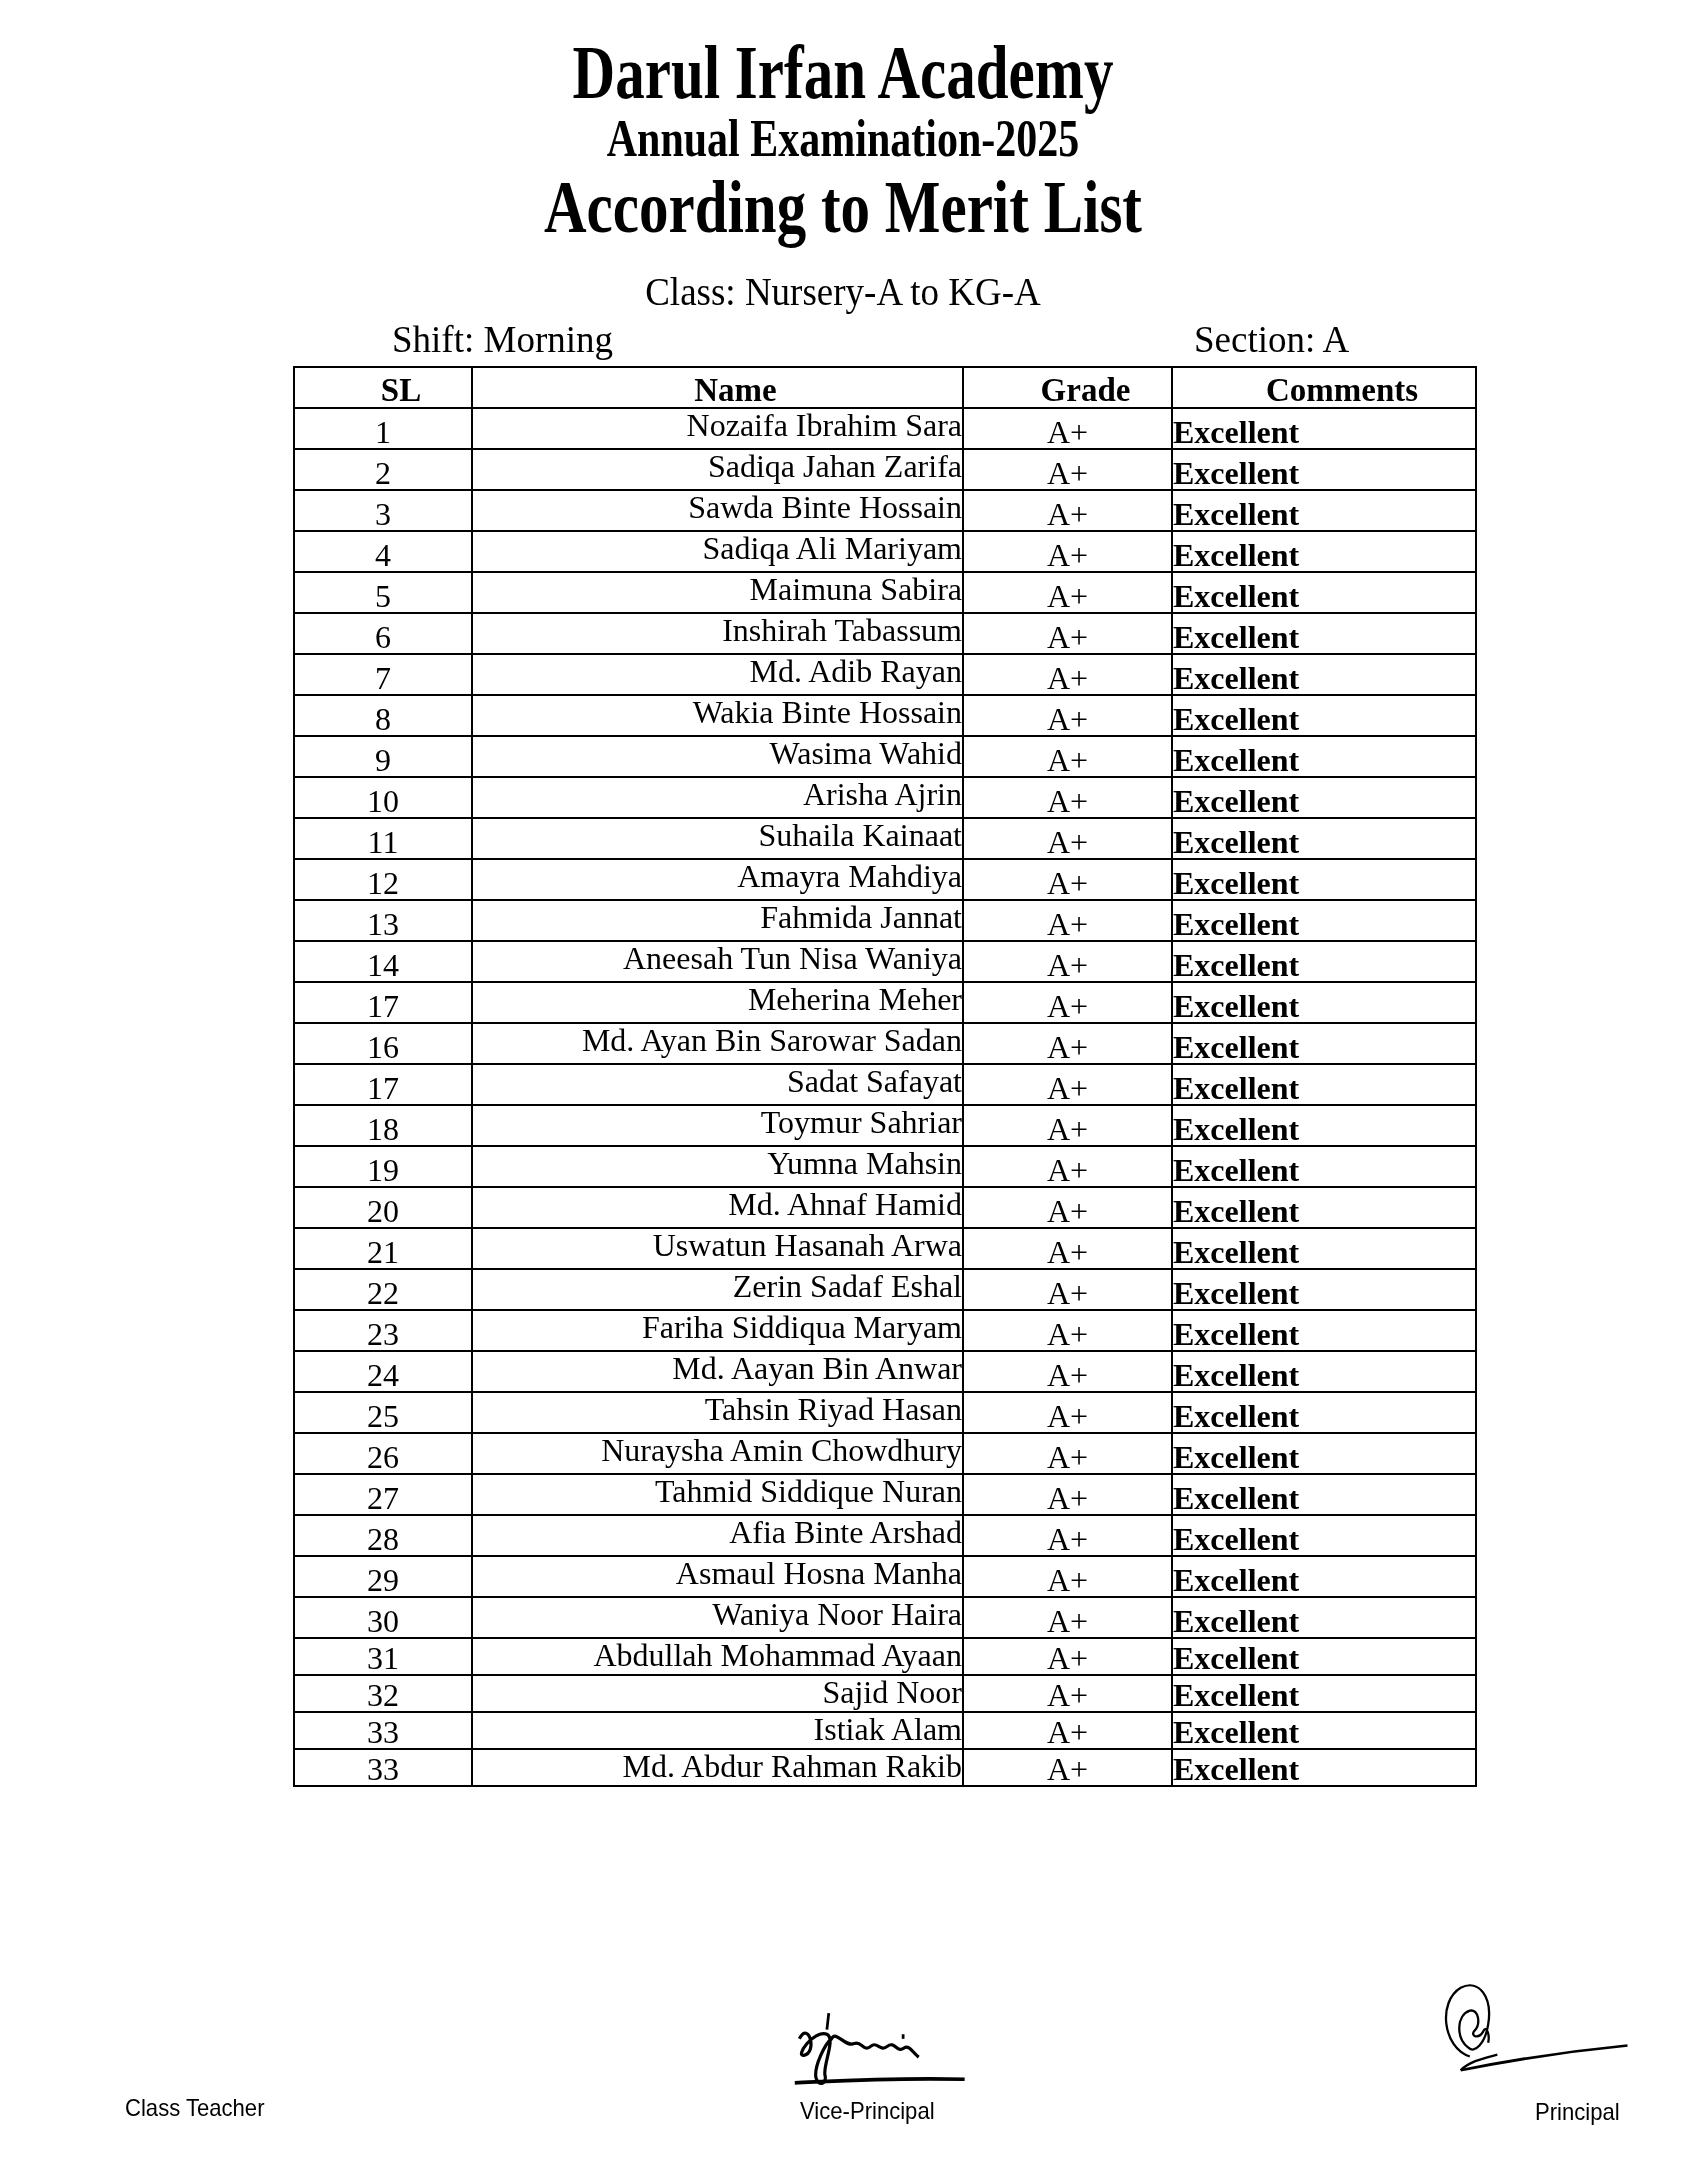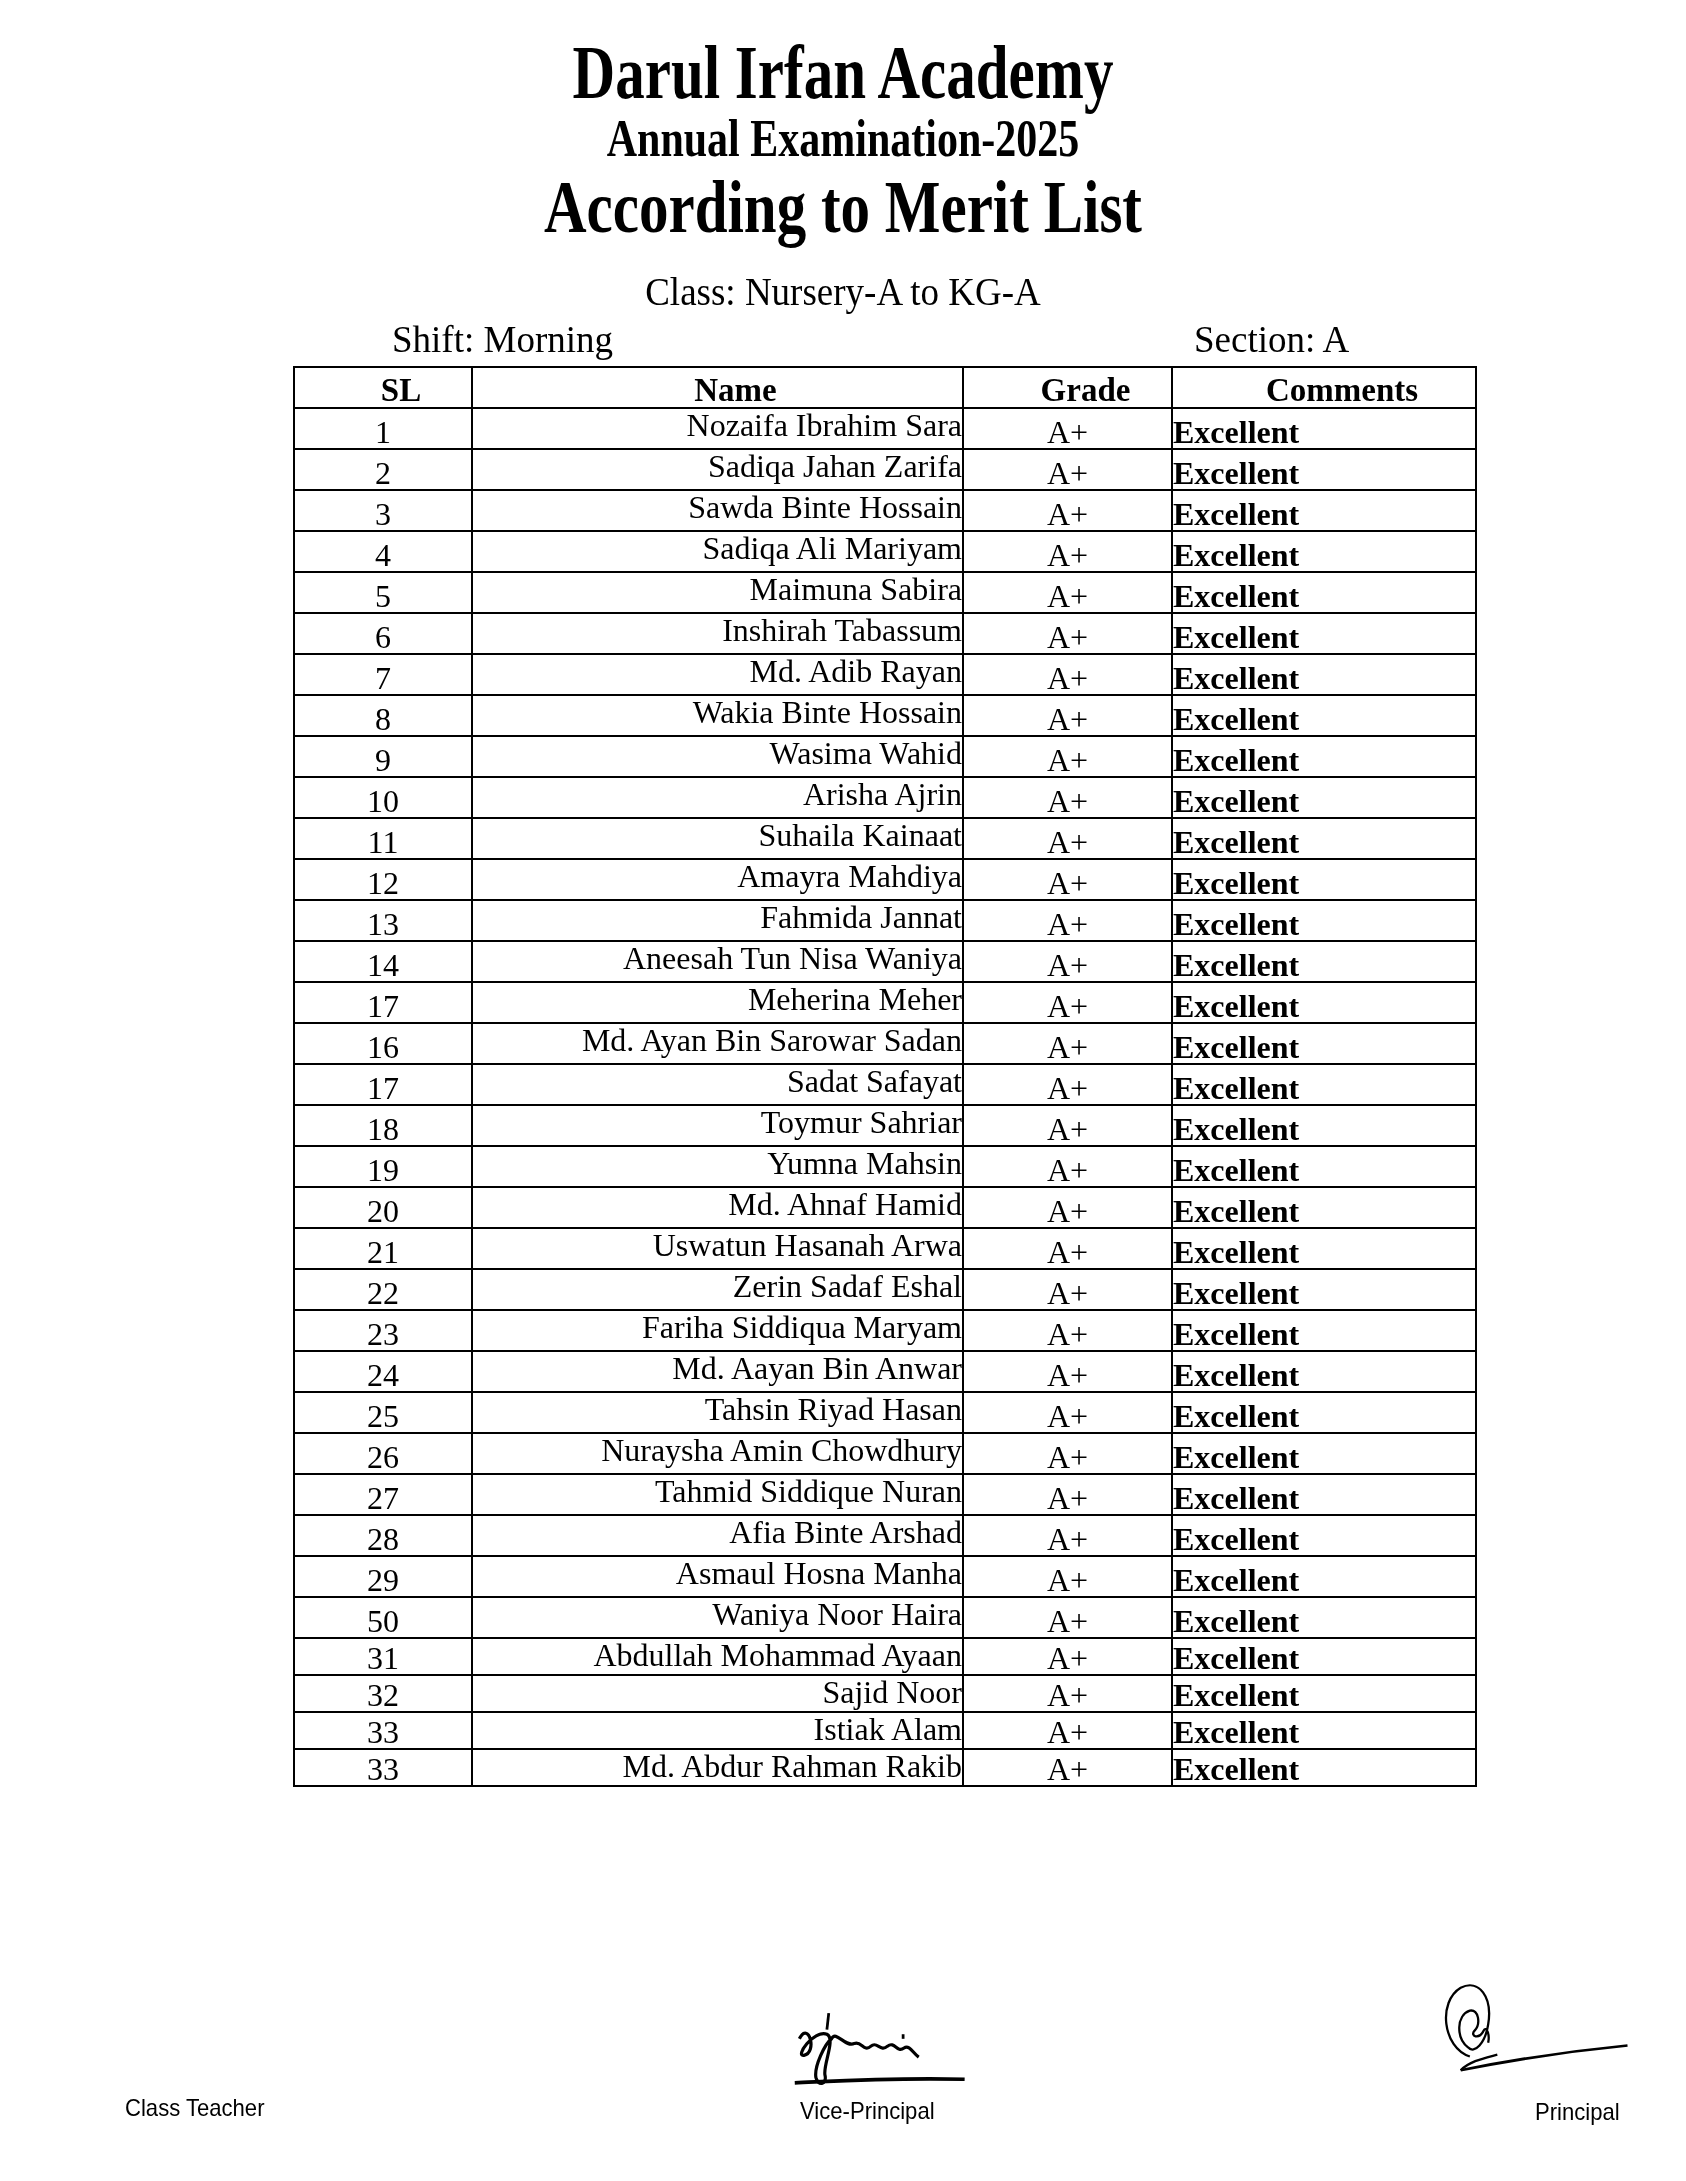--- a/index.html
+++ b/index.html
@@ -223,21 +223,21 @@
         <td class="grade">A+</td>
         <td class="comm">Excellent</td>
       </tr>
       <tr>
         <td class="sl">29</td>
         <td class="name">Asmaul Hosna Manha</td>
         <td class="grade">A+</td>
         <td class="comm">Excellent</td>
       </tr>
       <tr>
-        <td class="sl">50</td>
+        <td class="sl">30</td>
         <td class="name">Waniya Noor Haira</td>
         <td class="grade">A+</td>
         <td class="comm">Excellent</td>
       </tr>
       <tr class="short">
         <td class="sl">31</td>
         <td class="name">Abdullah Mohammad Ayaan</td>
         <td class="grade">A+</td>
         <td class="comm">Excellent</td>
       </tr>

